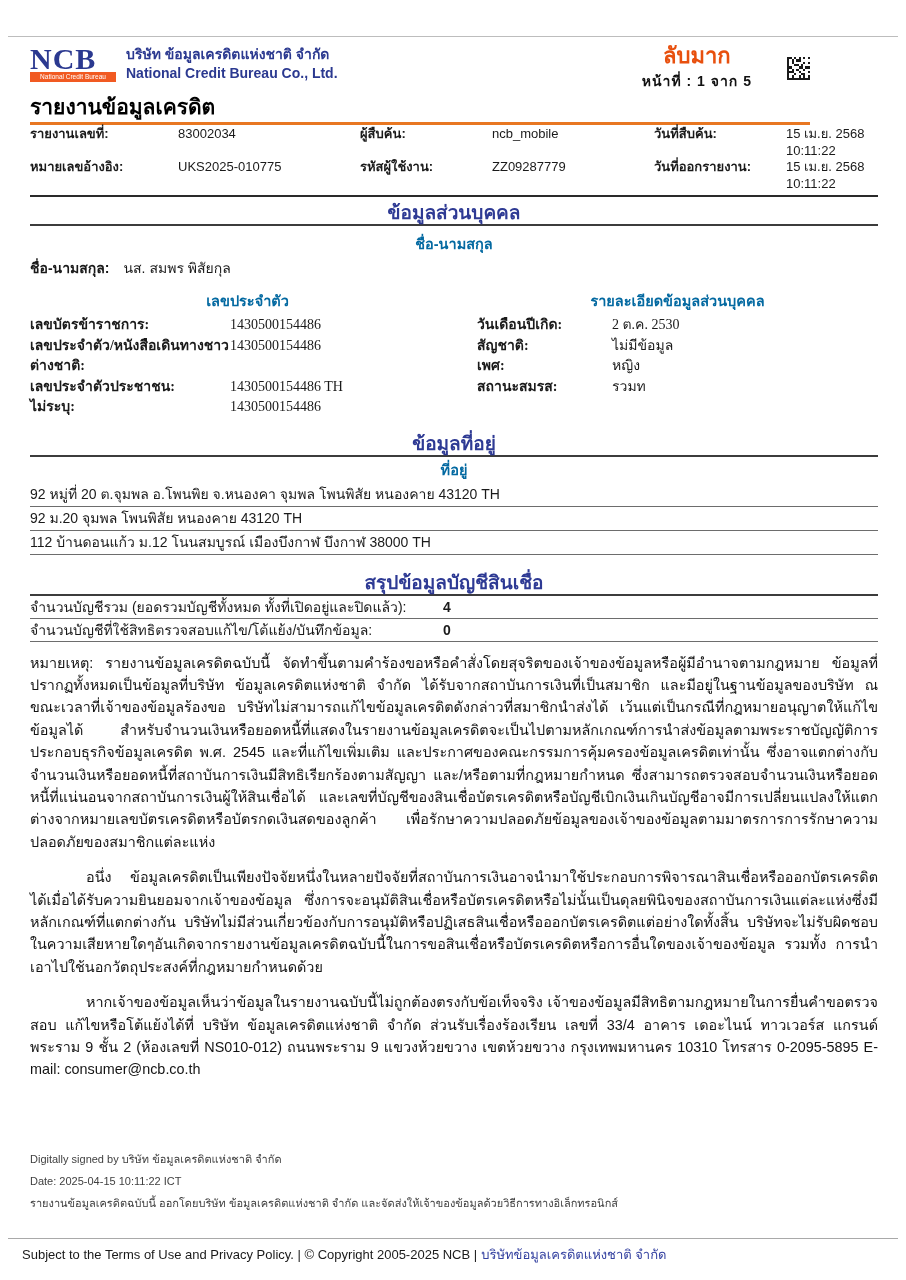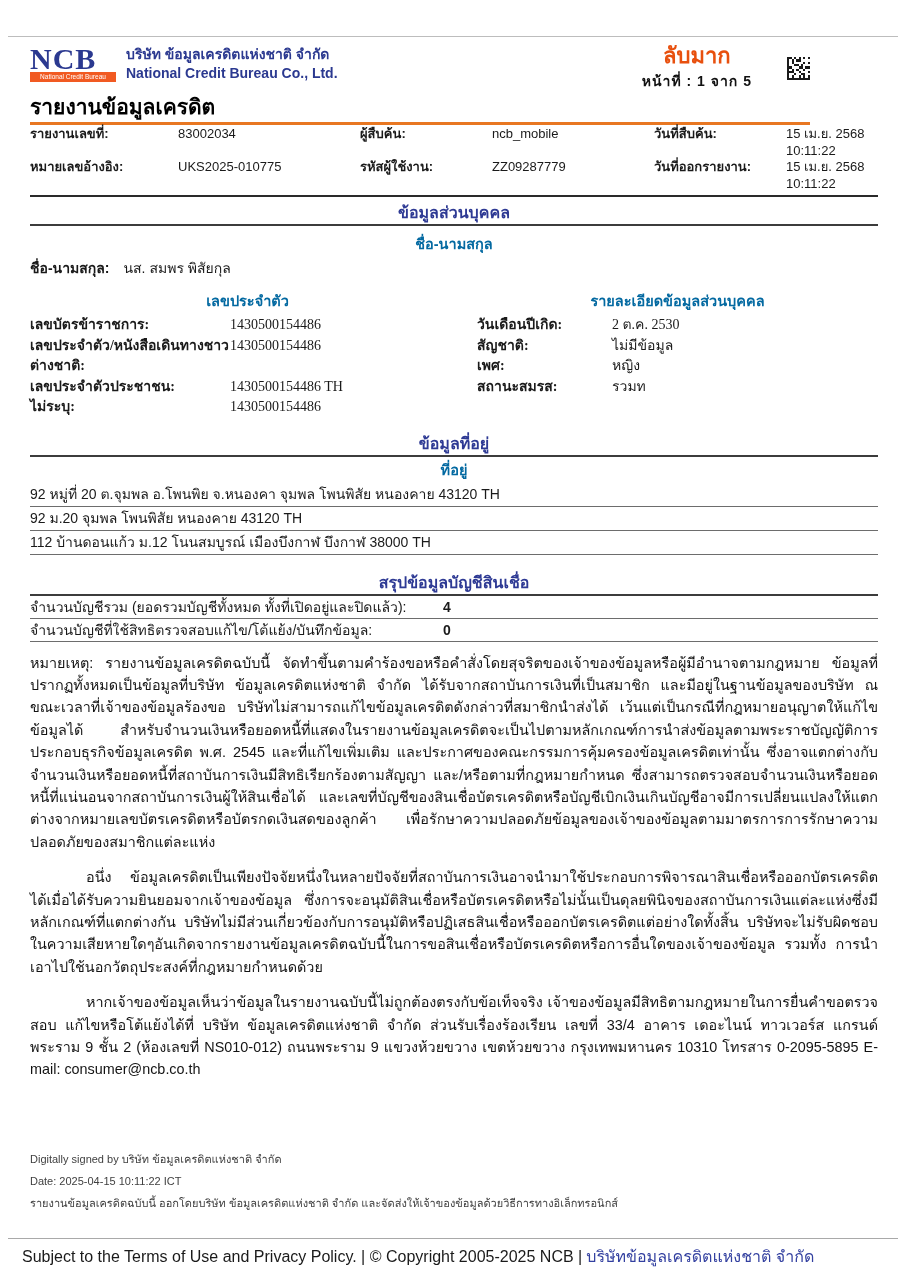--- a/index.html
+++ b/index.html
@@ -25,21 +25,21 @@
   .report-title { font-size:21px; font-weight:bold; color:#000; margin-top:2px; line-height:26px; }
   .orange-rule { border-top:3px solid #e87722; width:780px; margin-top:2px; }
 
   
   .meta-grid { display:grid; grid-template-columns:148px 182px 132px 162px 132px auto;
     font-size:13px; line-height:16.5px; border-bottom:2px solid #2a2a2a; padding:1px 0 3px 0; }
   .m-label { font-weight:bold; }
   .barcode { position:absolute; left:787px; top:56px; }
 
   
-  .section-title { margin-top:6px; text-align:center; color:#2e3a94; font-weight:bold; font-size:16px;
+  .section-title { margin-top:6px; text-align:center; color:#2e3a94; font-weight:bold; font-size:19px;
     border-bottom:2px solid #3c3c3c; padding-bottom:1px; line-height:20px; }
   .sub-header { color:#0369a1; font-weight:bold; font-size:14.5px; margin-top:9px; line-height:19px;text-align:center; }
   .name-row { display:flex; gap:14px; font-size:14px; margin-top:5px; line-height:19px; }
   .name-row .lbl { font-weight:bold; }
 
   .two-col { display:grid; grid-template-columns:435px 1fr; margin-top:14px;gap:12px; }
   .kv-rows { margin-top:4px; font-size:14px; }
   .kv { display:grid; line-height:20.5px;font-family:Liberation Serif, serif; }
   .kv-left { grid-template-columns:200px 1fr; }
   .kv-right { grid-template-columns:135px 1fr; }
@@ -53,21 +53,21 @@
   .sum-row .val { font-weight:bold; }
 
   
   .notes { margin-top:10px; font-size:14.4px; line-height:22.4px; text-align:justify; color:#131313; }
   .notes p { margin:0 0 13px 0; }
   .notes p.indent { text-indent:56px; }
 
   
   .signature { position:absolute; left:30px; top:1148px; font-size:11px; color:#3f3f3f; line-height:22px; }
   .footer { position:absolute; left:8px; right:8px; top:1238px; border-top:1px solid #a9a9a9;
-    padding:5px 0 0 14px; font-size:16px; color:#1a1a1a; }
+    padding:5px 0 0 14px; font-size:13px; color:#1a1a1a; }
   .footer .f-th { color:#3340a0; margin-left:4px; }
 </style>
 </head>
 <body>
 
 <div class="page">
   <div class="topline"></div>
 
   <div class="barcode">
     <svg width="23" height="25" viewBox="0 0 10 10" shape-rendering="crispEdges" fill="#1b1b1b">

